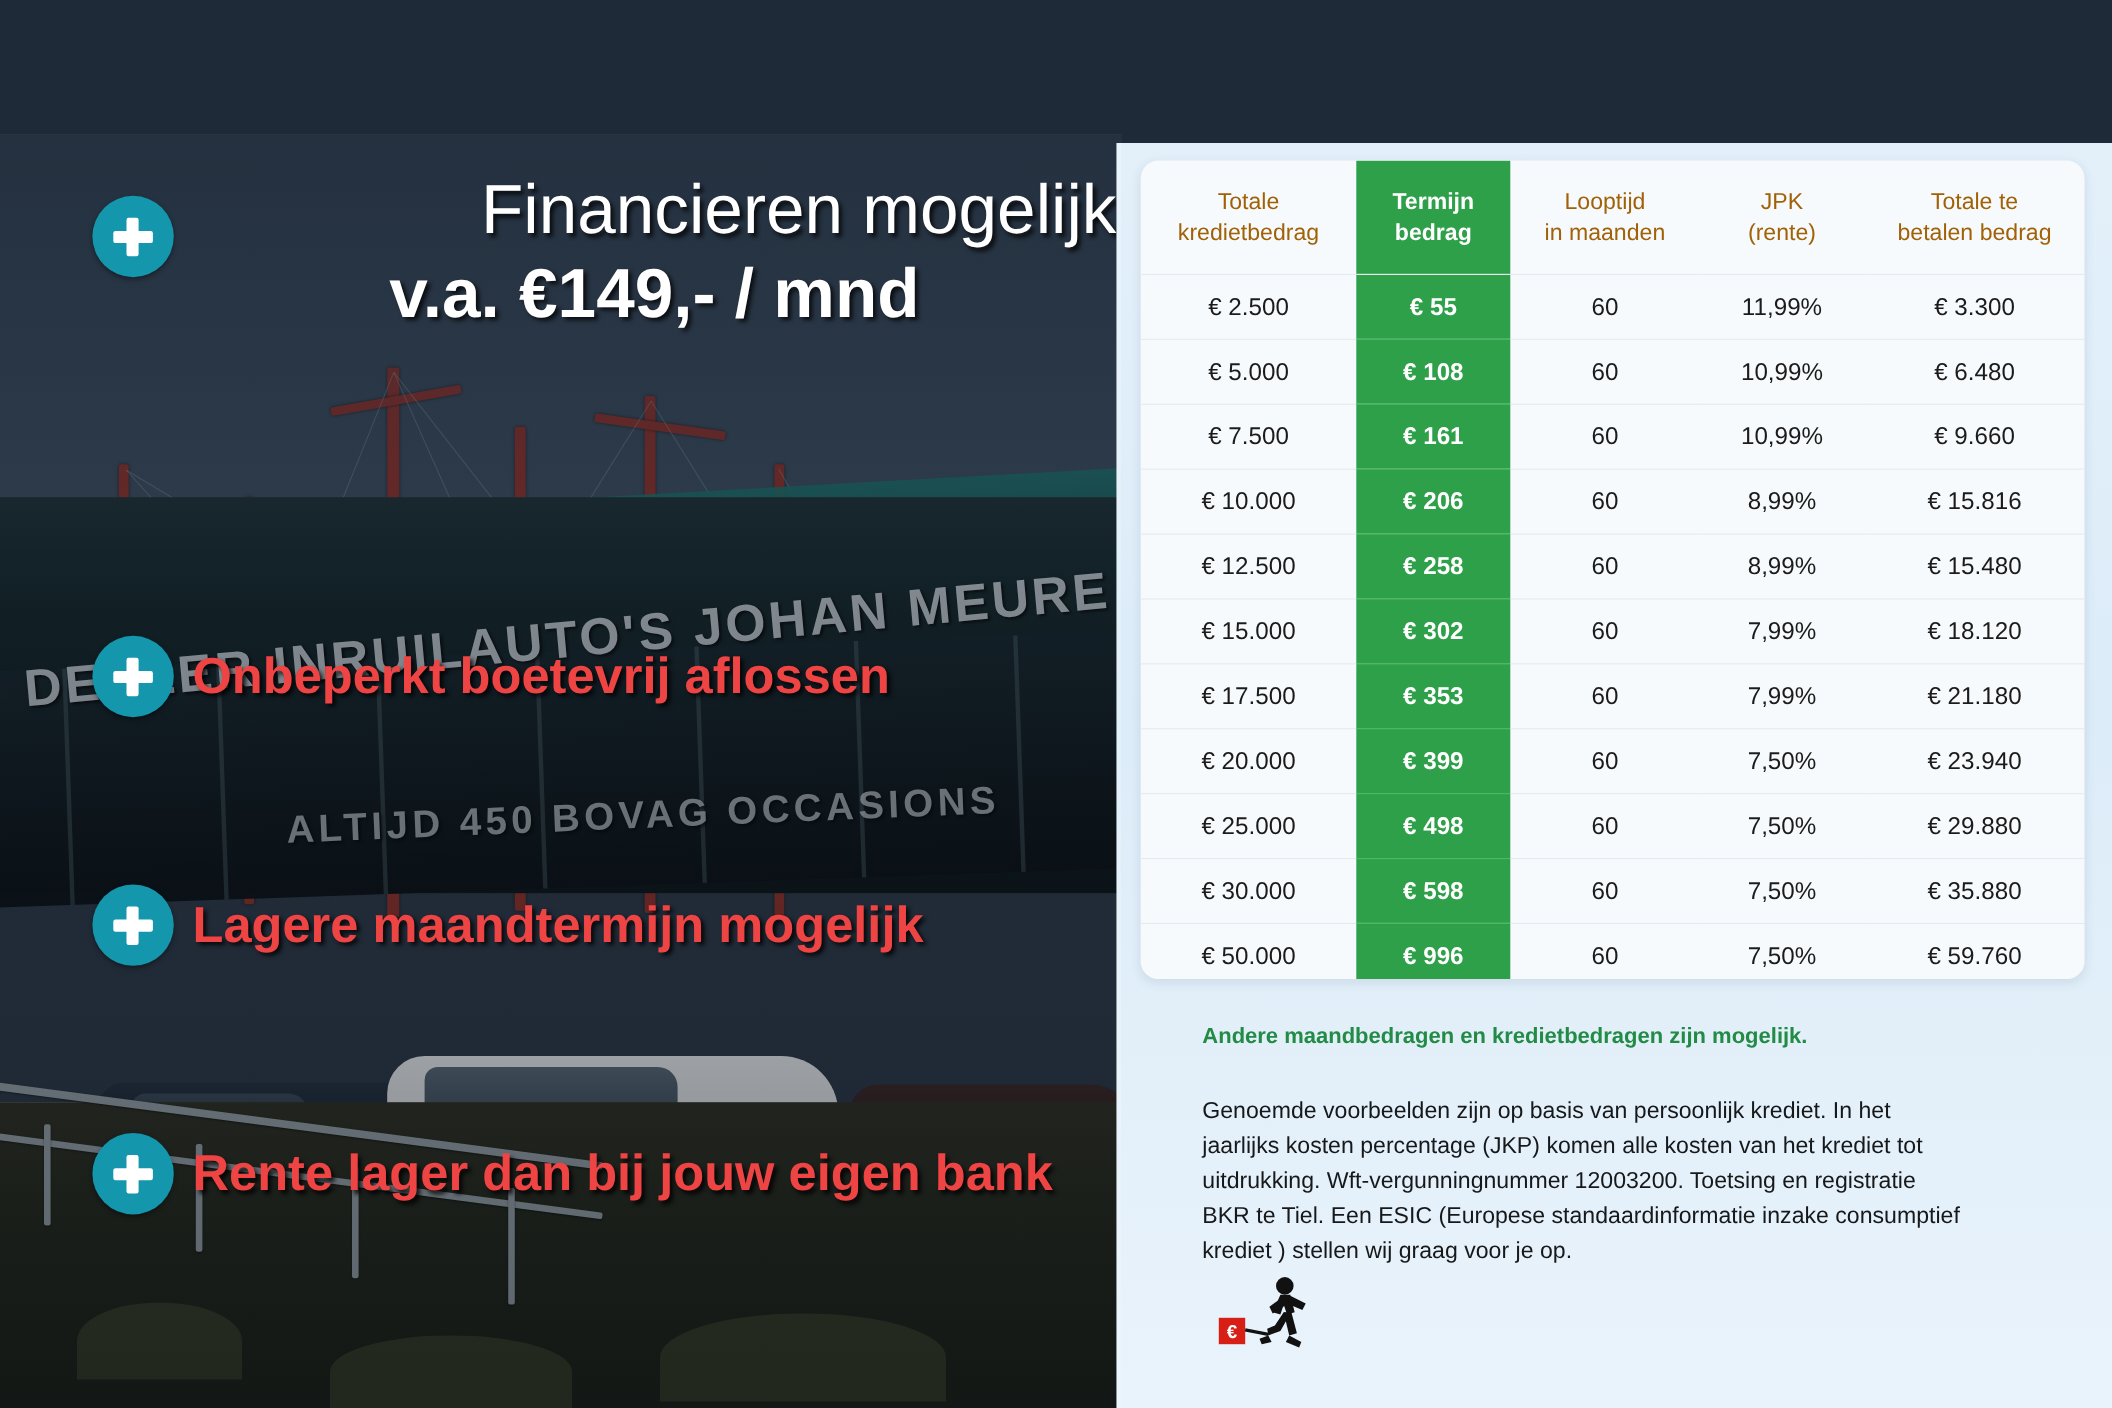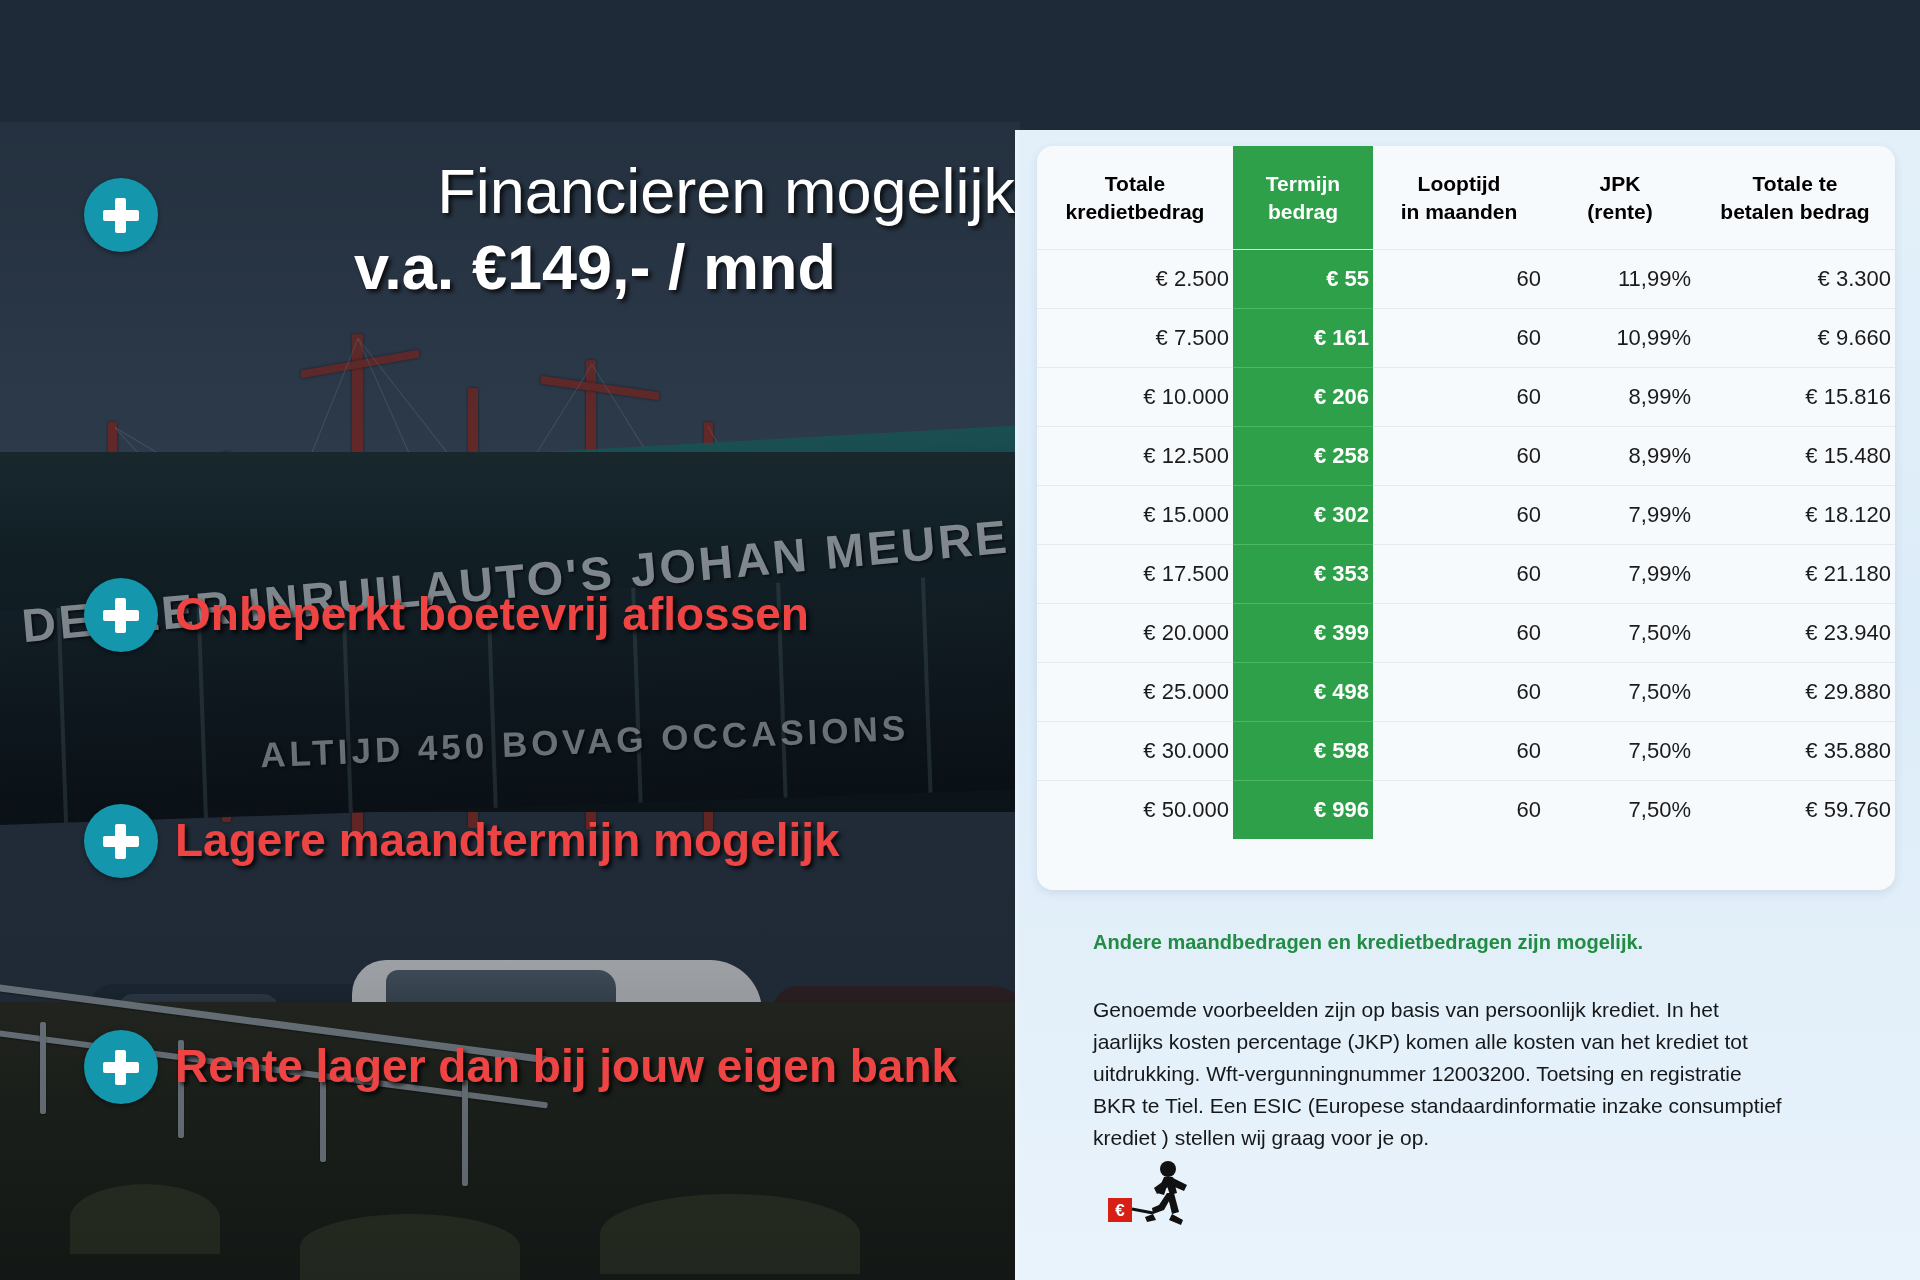--- a/index.html
+++ b/index.html
@@ -146,26 +146,26 @@
     width:858px;border-collapse:collapse;table-layout:fixed;
     position:relative;
   }
   table.fin col.c0{width:196px;}
   table.fin col.c1{width:140px;}
   table.fin col.c2{width:172px;}
   table.fin col.c3{width:150px;}
   table.fin col.c4{width:200px;}
 
   table.fin th{
-    font-size:21px;font-weight:bold;color:#000000;
+    font-size:21px;font-weight:normal;color:#a16207;
     padding:24px 4px 22px 4px;text-align:center;line-height:1.35;
     vertical-align:middle;
   }
   table.fin td{
-    font-size:22px;color:#1b1b1b;text-align:right;
+    font-size:22px;color:#1b1b1b;text-align:center;
     padding:16px 4px;border-top:1px solid #e4eaef;
     height:22px;
   }
   table.fin th.hl,table.fin td.hl{
     background:#2fa04a;color:#ffffff;font-weight:bold;
     border-top:1px solid #4eb766;
   }
   table.fin th.hl{border-top:none;}
   table.fin tr:first-child td{border-top:1px solid #e4eaef;}
 
@@ -330,20 +330,27 @@
         </thead>
         <tbody id="fin-body">
             <tr>
               <td>€ 2.500</td>
               <td class="hl">€ 55</td>
               <td>60</td>
               <td>11,99%</td>
               <td>€ 3.300</td>
             </tr>
             <tr>
+              <td>€ 5.000</td>
+              <td class="hl">€ 108</td>
+              <td>60</td>
+              <td>10,99%</td>
+              <td>€ 6.480</td>
+            </tr>
+            <tr>
               <td>€ 7.500</td>
               <td class="hl">€ 161</td>
               <td>60</td>
               <td>10,99%</td>
               <td>€ 9.660</td>
             </tr>
             <tr>
               <td>€ 10.000</td>
               <td class="hl">€ 206</td>
               <td>60</td>

